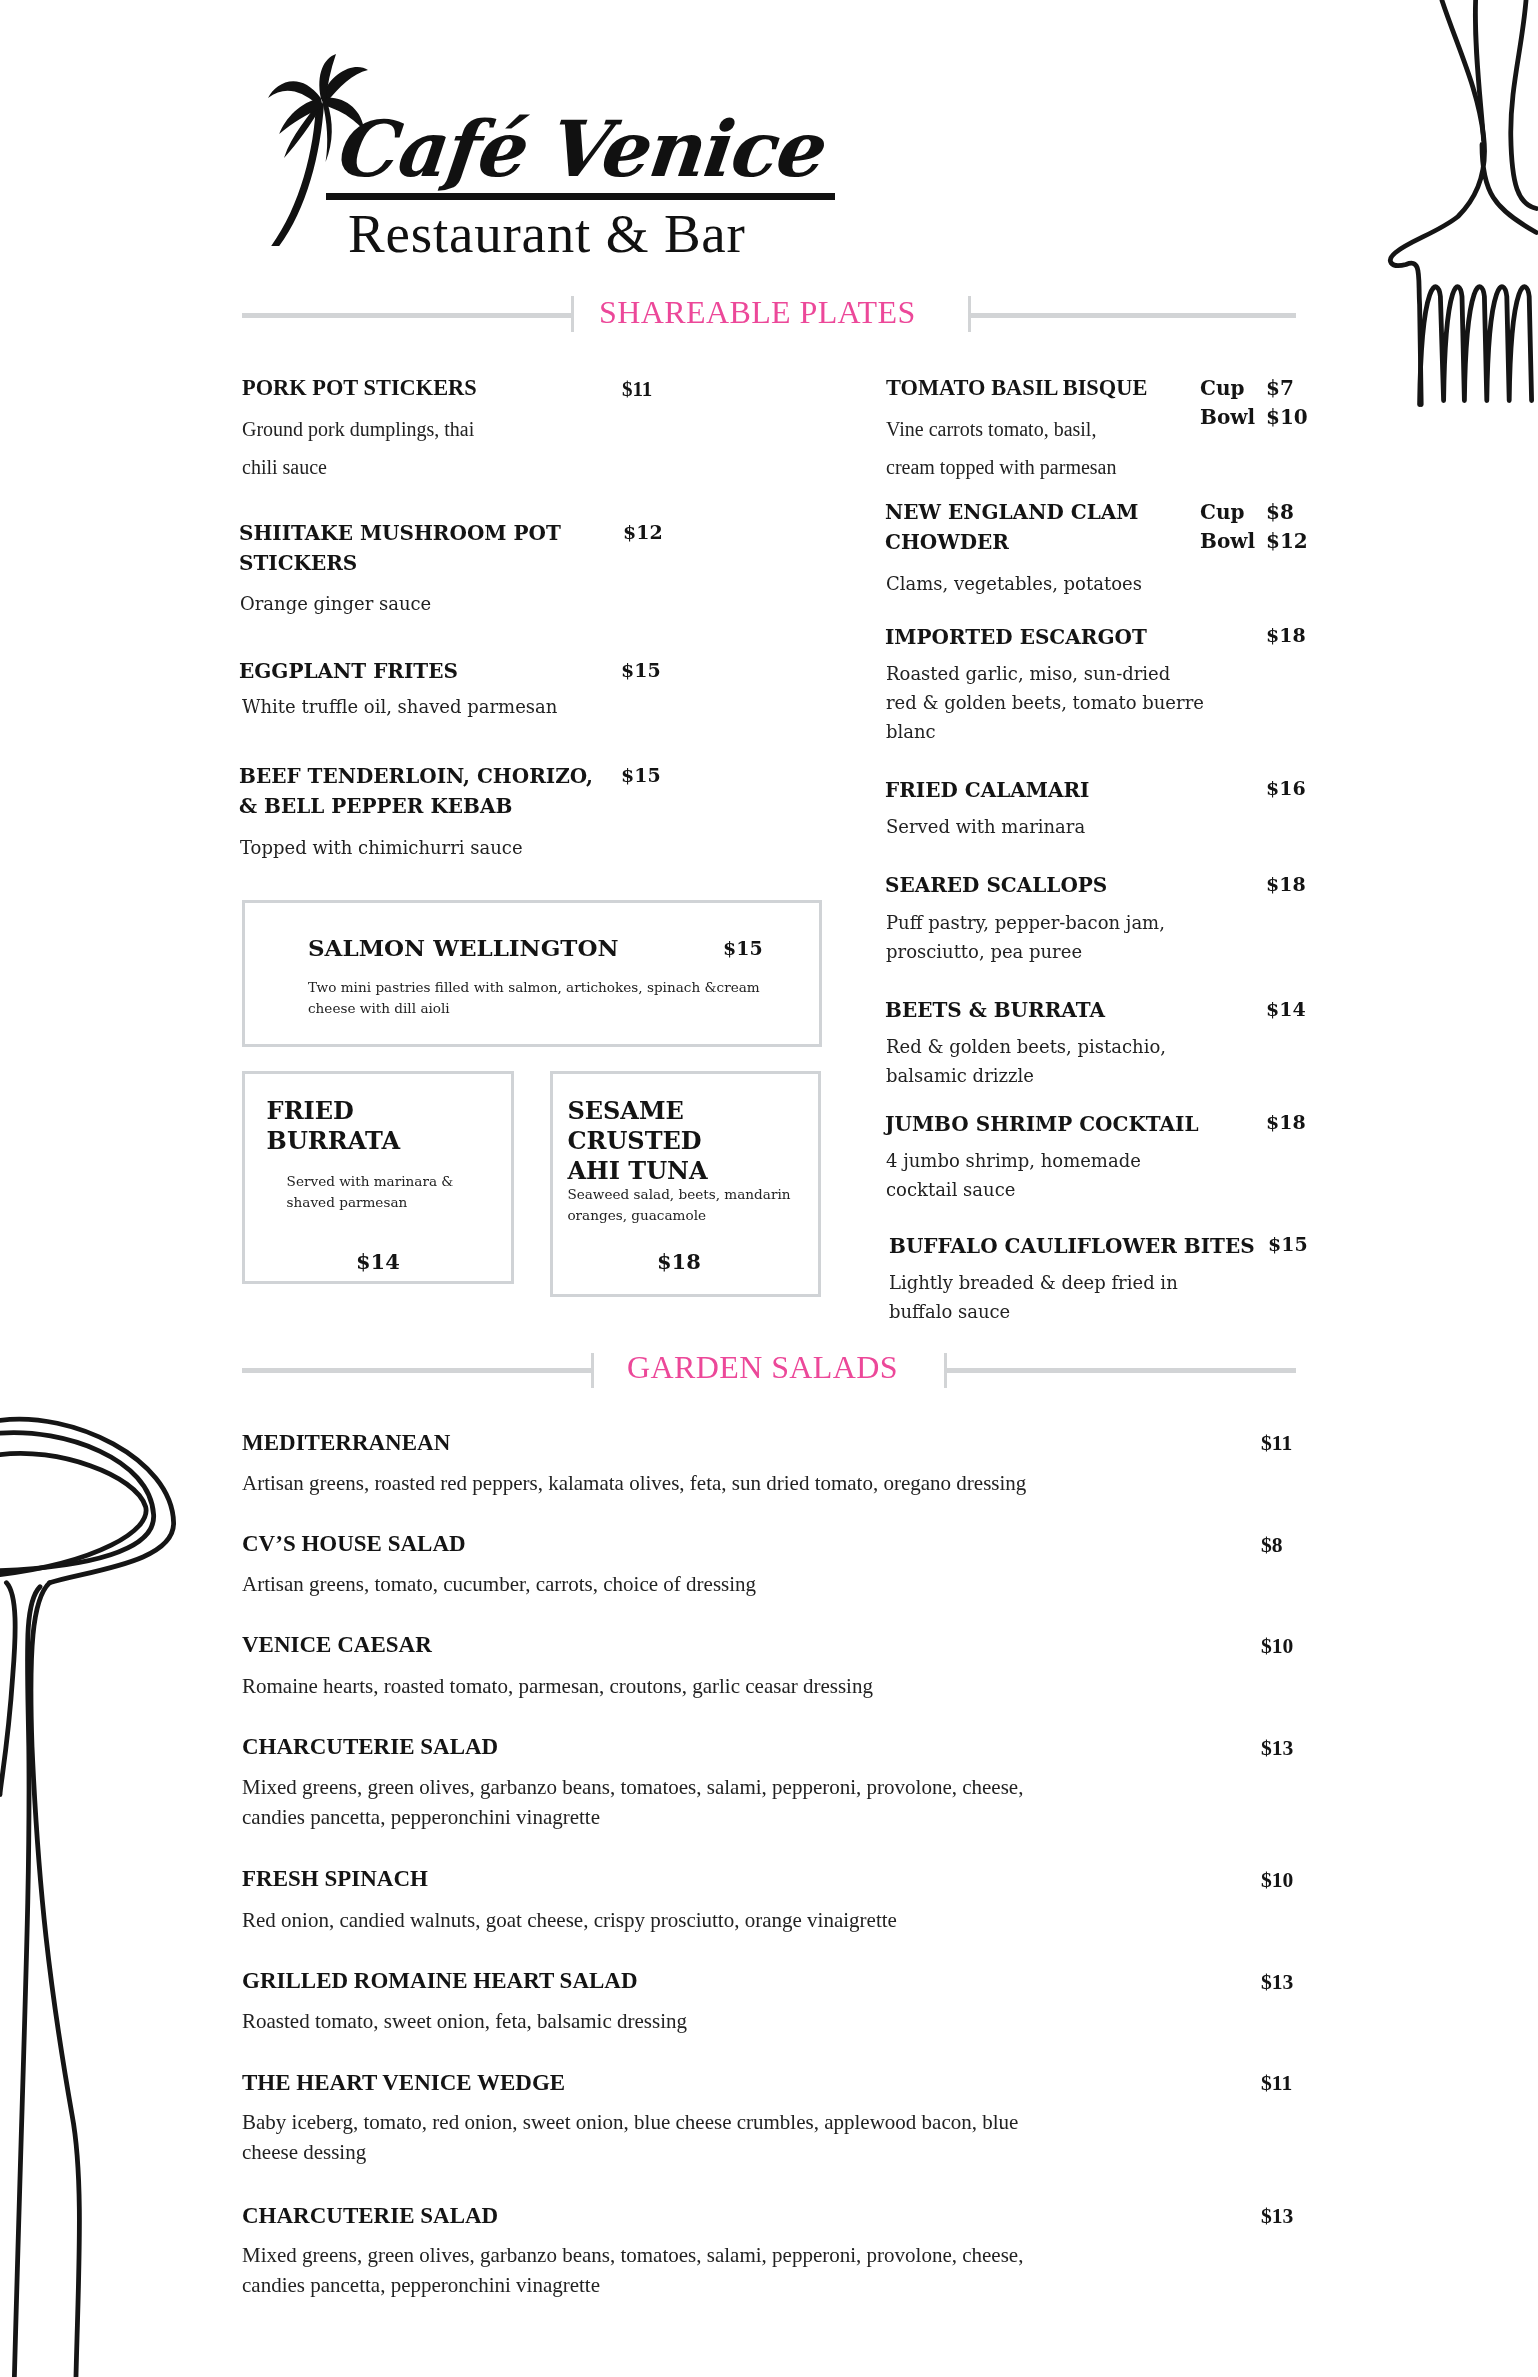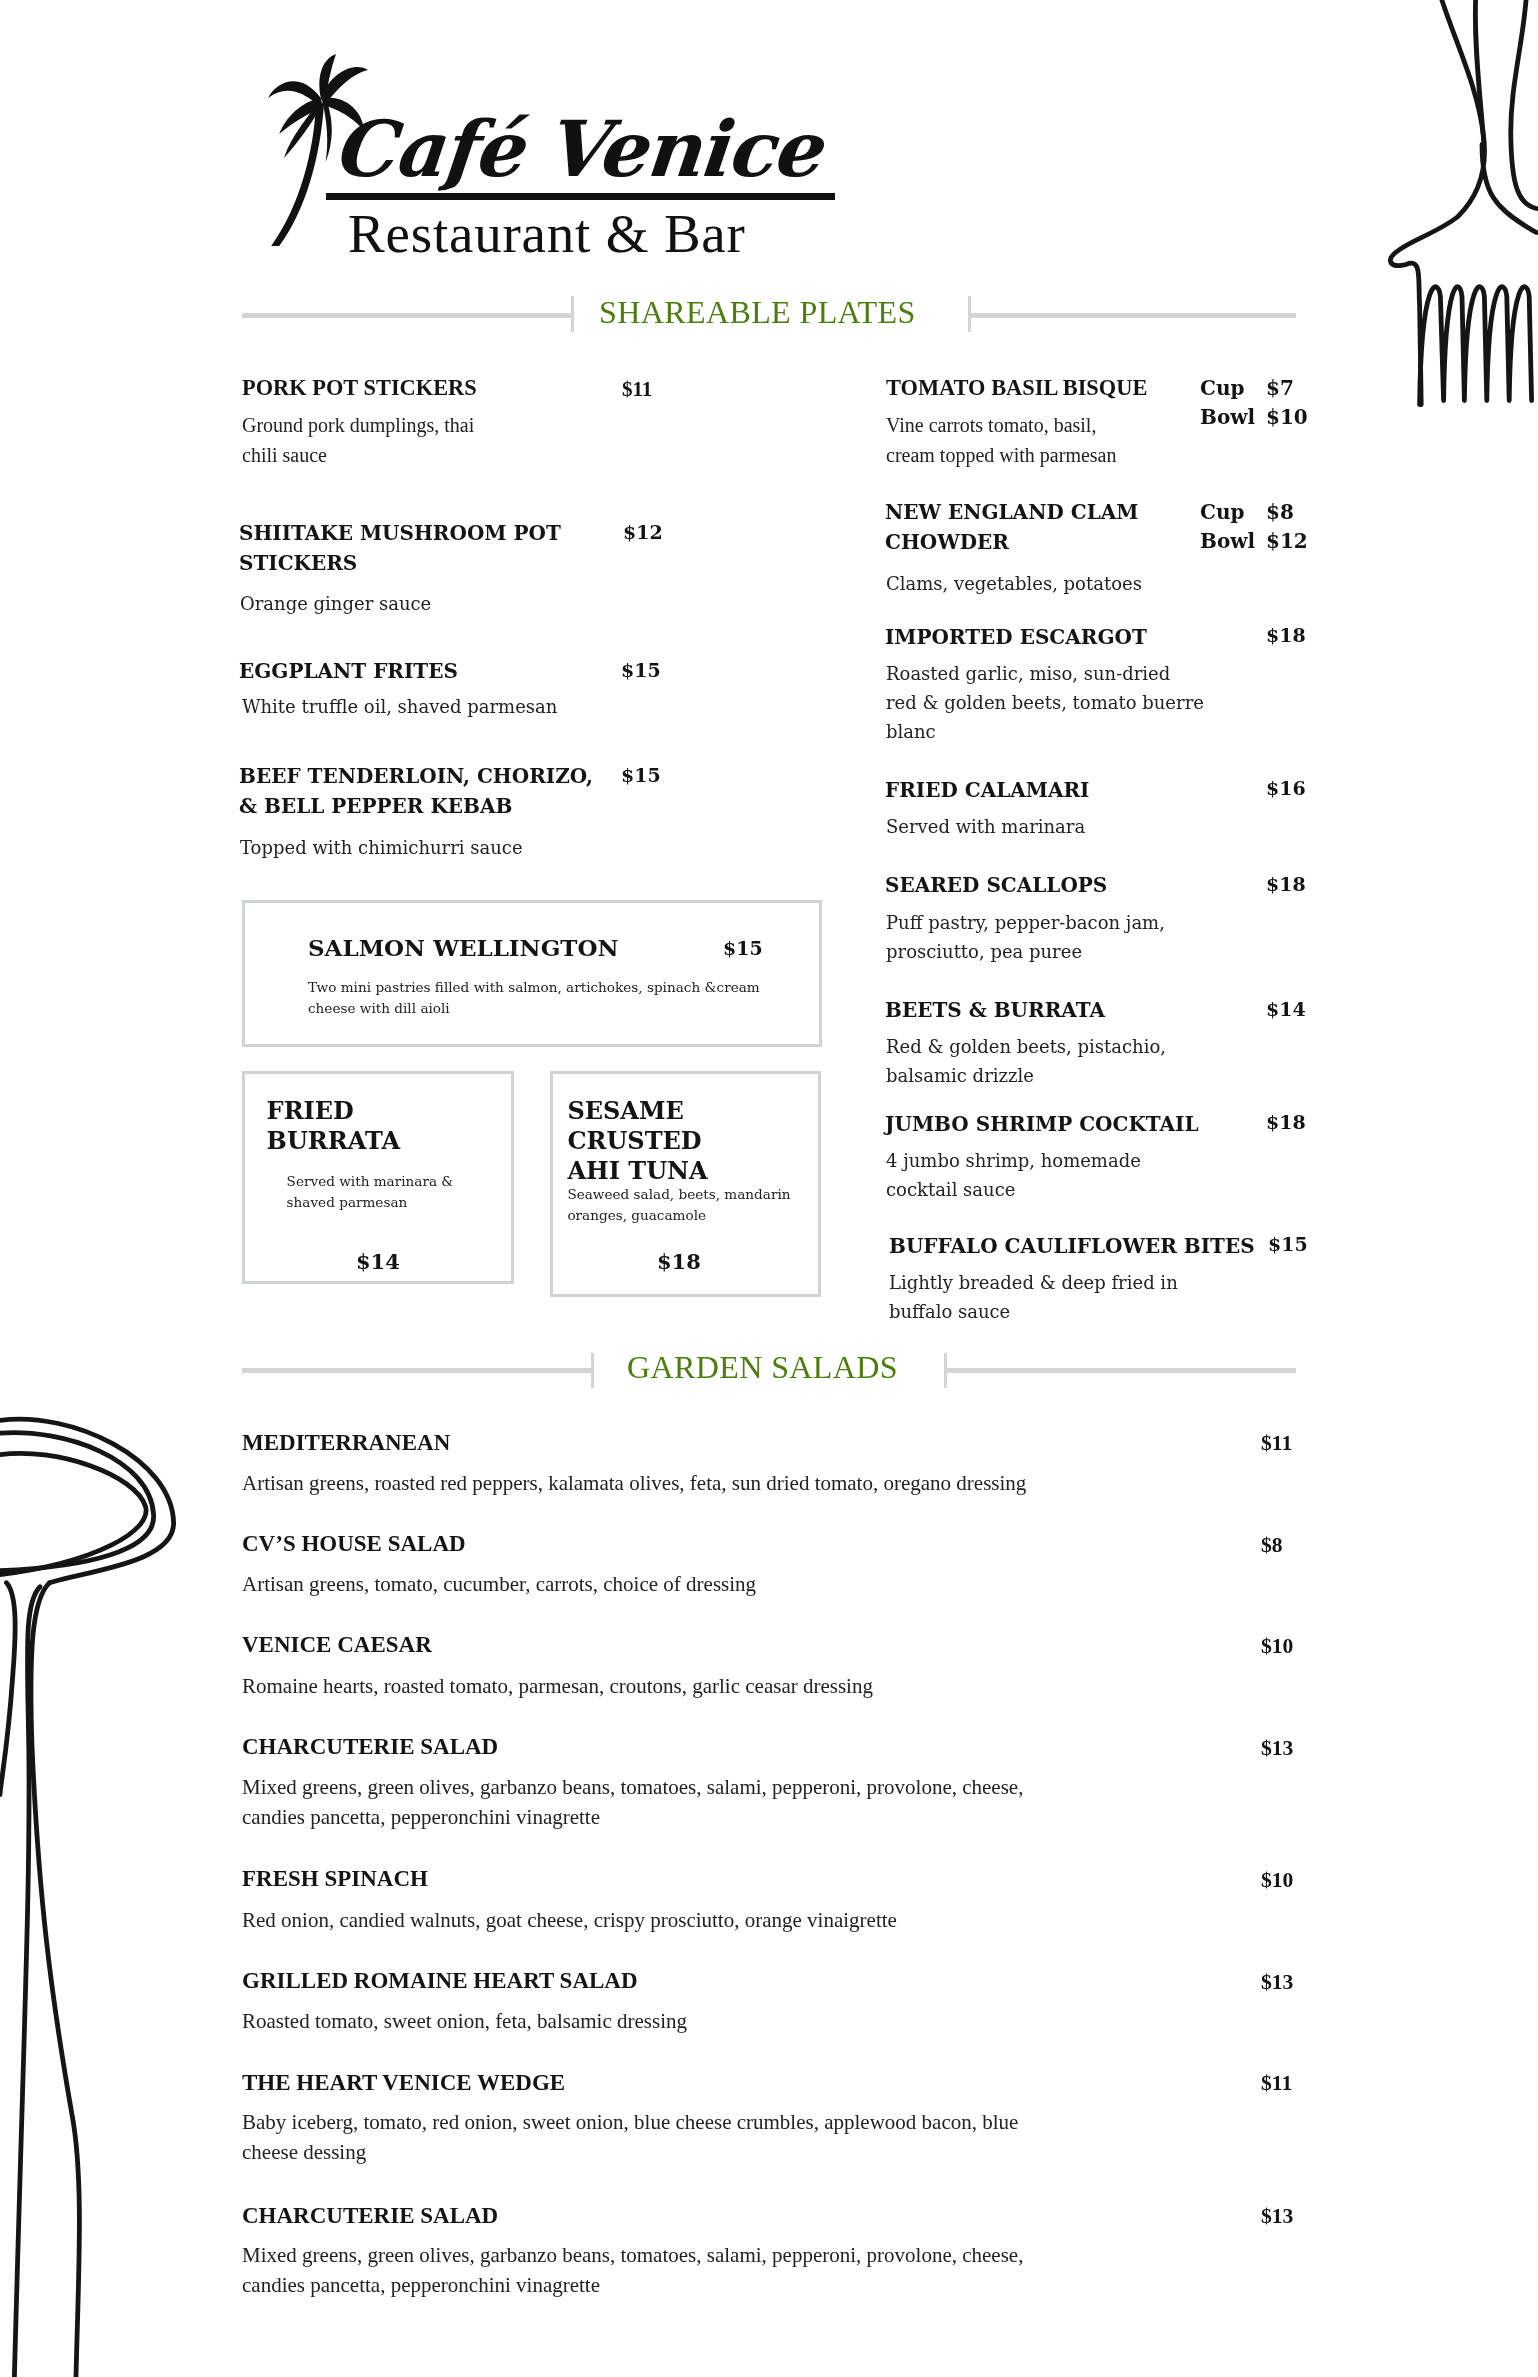--- a/index.html
+++ b/index.html
@@ -11,26 +11,26 @@
   .deco { position: absolute; pointer-events: none; }
 
   
   .logo-script { font-family: "DejaVu Serif", serif; font-style: italic; font-weight: bold; font-size: 77px; letter-spacing: -1.6px; color: #111; white-space: nowrap; transform: skewX(-8deg); }
   .logo-rule { background: #111; height: 7.2px; }
   .logo-sub { font-family: "Liberation Serif", serif; font-size: 55px; color: #111; white-space: nowrap; letter-spacing: 0.8px; }
 
   
   .sec-line { height: 4.8px; background: #d2d4d6; }
   .sec-tick { width: 3.2px; background: #d2d4d6; }
-  .sec-title { font-family: "Liberation Serif", serif; font-size: 32px; color: #4d7c0f; letter-spacing: 0.4px; white-space: nowrap; font-weight: normal; text-align: center; }
+  .sec-title { font-family: "Liberation Serif", serif; font-size: 32px; color: #ec4899; letter-spacing: 0.4px; white-space: nowrap; font-weight: normal; text-align: center; }
 
   
   .iname { font-family: "Liberation Serif", serif; font-weight: bold; font-size: 22.4px; line-height: 30px; color: #141414; white-space: pre-line; }
   .iname.r { font-family: "DejaVu Serif", serif; font-size: 20px; line-height: 30px; }
-  .idesc { font-family: "Liberation Serif", serif; font-size: 20px; line-height: 30px; color: #222; white-space: pre-line; }
+  .idesc { font-family: "Liberation Serif", serif; font-size: 20px; line-height: 38px; color: #222; white-space: pre-line; }
   .idesc.r { font-family: "DejaVu Serif", serif; font-size: 18px; line-height: 29px; }
   .price { font-family: "Liberation Serif", serif; font-weight: bold; font-size: 21px; color: #141414; white-space: nowrap; }
   .price.r { font-family: "DejaVu Serif", serif; font-size: 19px; }
   .sz { font-family: "DejaVu Serif", serif; font-weight: bold; font-size: 20px; line-height: 30px; color: #141414; }
 
   
   .card { position: absolute; border: 3.2px solid #d0d3d6; background: #fff; }
   .card-name { font-family: "DejaVu Serif", serif; font-weight: bold; font-size: 24px; line-height: 30px; color: #141414; white-space: pre-line; }
   .card-desc { font-family: "DejaVu Serif", serif; font-size: 13.6px; line-height: 21px; color: #222; white-space: pre-line; }
   .card-price { font-family: "DejaVu Serif", serif; font-weight: bold; font-size: 21px; color: #141414; }

